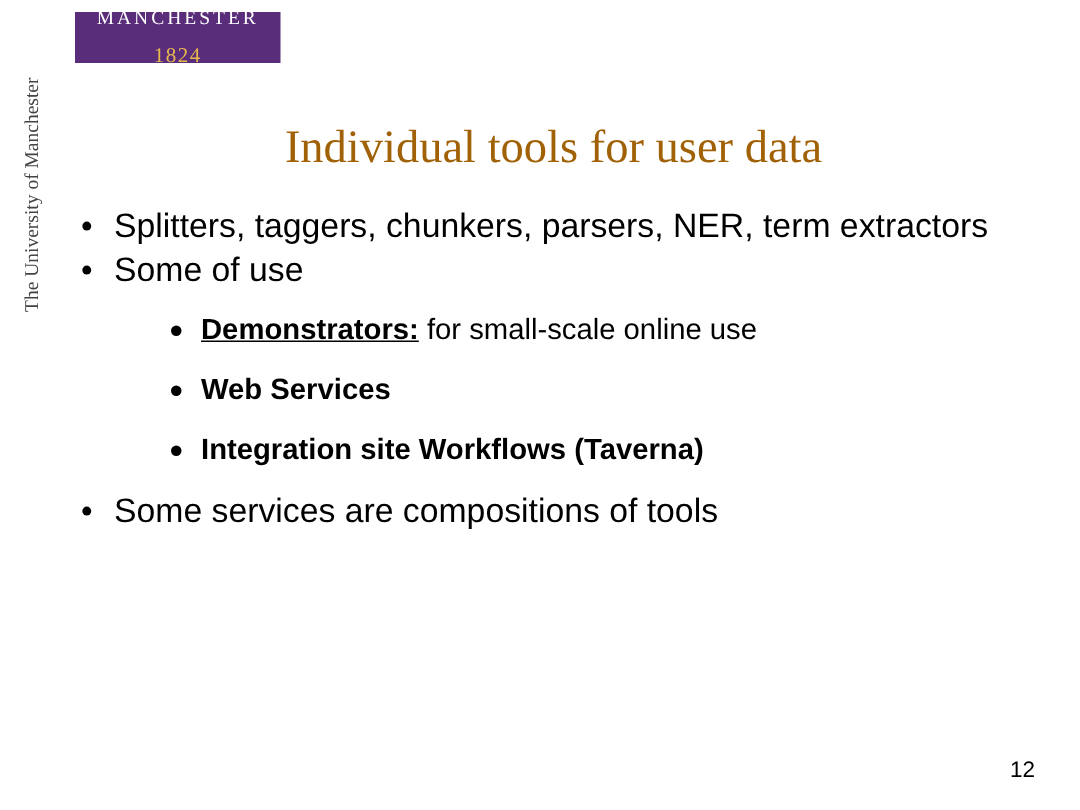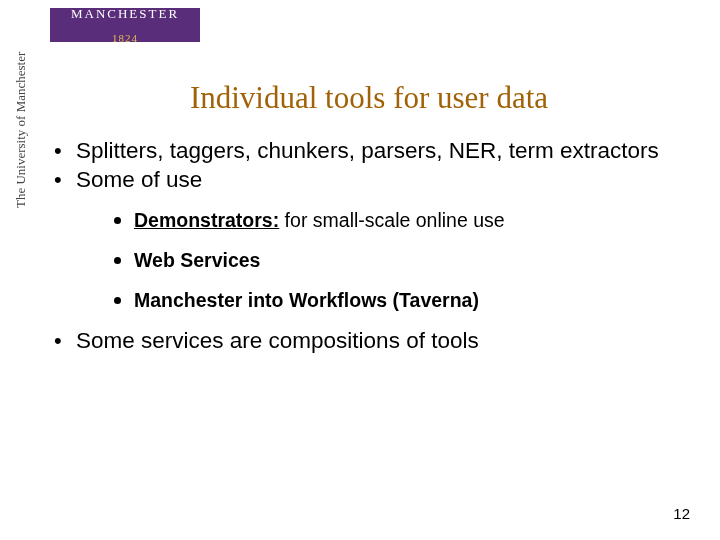--- a/index.html
+++ b/index.html
@@ -12,21 +12,21 @@
     color: #000;
     position: relative;
     overflow: hidden;
   }
 
   
   .logo {
     position: absolute;
     top: 8px;
     left: 50px;
-    width: 150px;
+    width: 137px;
     height: 34px;
     background: #fff;
   }
   .logo-purple {
     width: 100%;
     height: 100%;
     background: #5a2d7a;
     display: flex;
     flex-direction: column;
     align-items: center;
@@ -35,21 +35,21 @@
   .logo-word {
     color: #fff;
     font-family: "Times New Roman", Times, serif;
     font-size: 13px;
     letter-spacing: 2px;
     line-height: 1;
   }
   .logo-year {
     color: #e6b94d;
     font-family: "Times New Roman", Times, serif;
-    font-size: 11px;
+    font-size: 14px;
     letter-spacing: 1px;
     margin-top: 13px;
     line-height: 1;
   }
   .logo-vertical {
     position: absolute;
     left: 14px;
     top: 48px;
     width: 18px;
     height: 160px;
@@ -158,21 +158,21 @@
   </ul>
 
   <ul class="sub">
     <li>
       <b><u>Demonstrators:</u></b><span> for small-scale online use</span>
     </li>
     <li>
       <b>Web Services</b>
     </li>
     <li>
-      <b>Manchester into Workflows (Taverna)</b>
+      <b>Integration site Workflows (Taverna)</b>
     </li>
   </ul>
 
   <ul class="top" style="margin-top:14px;">
     <li>
       <span>Some services are compositions of tools</span>
     </li>
   </ul>
 
 </div>

